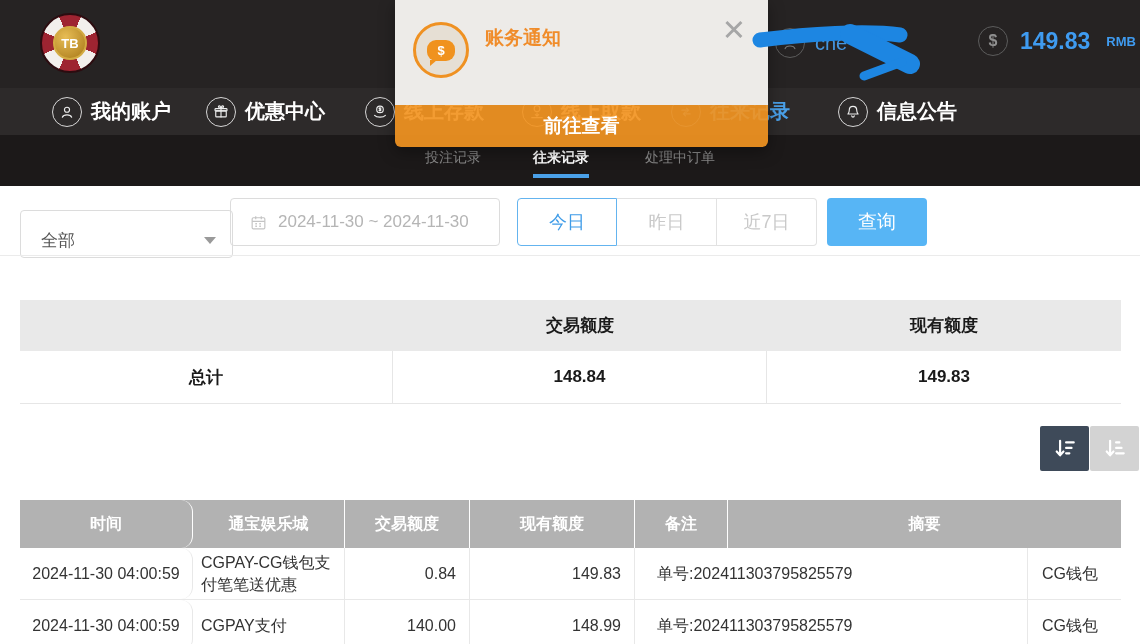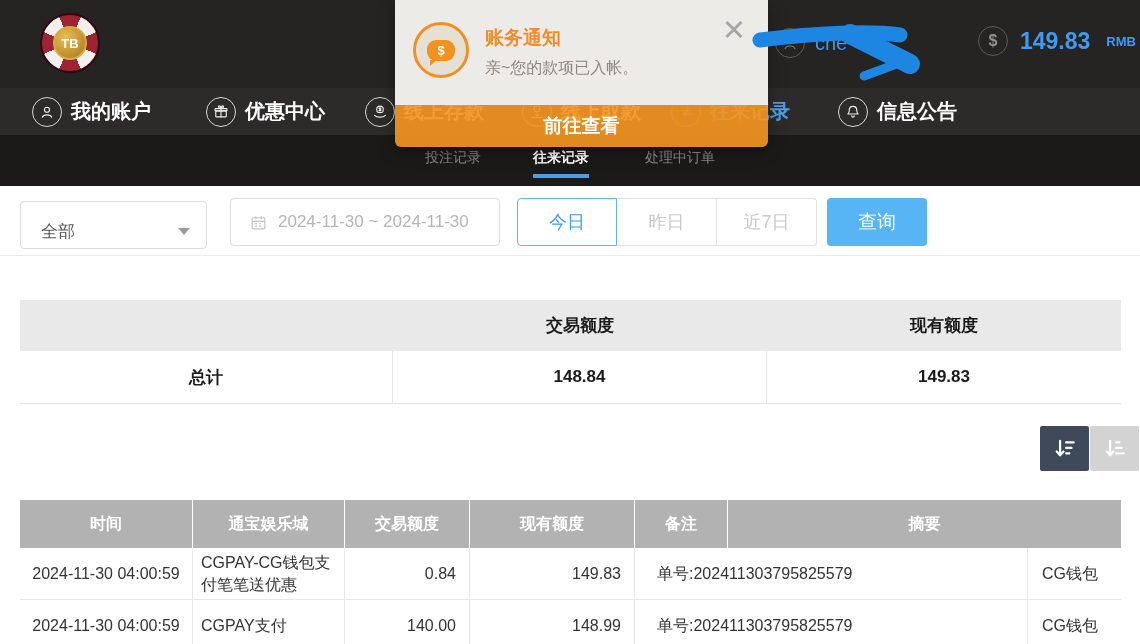--- a/index.html
+++ b/index.html
@@ -38,21 +38,21 @@
   .nav-item.active .nav-ico { border-color:rgba(95,165,232,.9); }
   .nav-item.active .nav-ico svg { stroke:#5aa5e8; }
 
   
   .tabbar { position:absolute; top:135px; left:0; width:1140px; height:51px; background:#1c1919; }
   .tab { position:absolute; top:14px; font-size:14px; color:#8a8a8a; cursor:pointer; padding-bottom:7px; }
   .tab.active { color:#fff; font-weight:bold; border-bottom:4px solid #4aa0e8; }
 
   
   .filters { position:absolute; top:198px; left:20px; width:1101px; height:48px; }
-  .f-select { position:absolute; left:0; top:3px; width:187px; height:48px; border:1px solid #dcdcdc; border-radius:4px;
+  .f-select { position:absolute; left:0; top:12px; width:213px; height:48px; border:1px solid #dcdcdc; border-radius:4px;
               display:flex; align-items:center; padding:12px 16px 0 20px; cursor:pointer; }
   .f-select-label { font-size:17px; color:#555; flex:1; }
   .caret { width:0; height:0; border-left:6px solid transparent; border-right:6px solid transparent; border-top:7px solid #9a9a9a; }
   .f-date { position:absolute; left:210px; top:0; width:270px; height:48px; border:1px solid #dcdcdc; border-radius:4px;
             display:flex; align-items:center; gap:10px; padding:0 14px 0 18px; cursor:pointer; }
   .f-date svg { stroke:#c4c4c4; fill:none; stroke-width:1.5; }
   .f-date-text { font-size:17px; color:#b5b5b5; }
   .quick-group { position:absolute; left:497px; top:0; display:flex; }
   .quick-btn { width:100px; height:48px; border:1px solid #e2e2e2; border-left-width:0; background:#fff; font-size:18px;
                color:#c9c9c9; display:flex; align-items:center; justify-content:center; cursor:pointer; }
@@ -82,21 +82,21 @@
   
   .dtable { position:absolute; top:500px; left:20px; width:1101px; font-size:16px; }
   .d-row { display:flex; }
   .d-head { background:#b2b2b2; height:48px; }
   .d-head .d-cell { color:#fff; font-weight:bold; justify-content:center; border-right:1px solid #fff; }
   .d-head .d-cell:last-child { border-right:none; }
   .d-body { background:#fff; border-bottom:1px solid #e8e8e8; }
   .d-body .d-cell { color:#333; border-right:1px solid #e8e8e8; }
   .d-body .d-cell:last-child { border-right:none;text-align:center; }
   .d-cell { display:flex; align-items:center; line-height:1.35; }
-  .c-time { width:173px; justify-content:center; }
+  .c-time { width:173px; justify-content:center;border-radius:12px; }
   .c-type { width:152px; padding:6px 8px; }
   .c-amt  { width:125px; justify-content:flex-end; padding-right:13px; }
   .c-bal  { width:165px; justify-content:flex-end; padding-right:13px; }
   .c-sum  { width:393px; padding-left:22px; }
   .c-note { width:93px; padding-left:14px; }
   .row-1 { height:52px; } .row-2 { height:52px; }
 
   
   .popup { position:absolute; left:395px; top:0; width:373px; z-index:50; border-radius:0 0 6px 6px; overflow:hidden;
            box-shadow:0 5px 16px rgba(0,0,0,.35); }
@@ -142,21 +142,21 @@
     <div class="balance-area">
       <div class="circle-icon">
         <span class="dollar-glyph">$</span>
       </div>
       <span class="balance-num">149.83</span>
       <span class="balance-cur">RMB</span>
     </div>
   </div>
 
   <div class="navbar">
-    <div class="nav-item" style="left:32px">
+    <div class="nav-item" style="left:52px">
       <span class="nav-ico">
         <svg width="18" height="18" viewBox="0 0 24 24">
             <circle cx="12" cy="9" r="3.4"></circle>
             <path d="M5.8,19 C7.3,14.8 16.7,14.8 18.2,19"></path>
           </svg>
       </span>
       <span class="nav-label">我的账户</span>
     </div>
     <div class="nav-item" style="left:206px">
       <span class="nav-ico">
@@ -290,21 +290,20 @@
       <div class="d-cell c-note">CG钱包</div>
     </div>
   </div>
 
   <div class="popup">
     <div class="popup-body">
       <div class="notice-badge">
         <div class="bubble">$</div>
       </div>
       <div class="popup-title">账务通知</div>
-      <div class="popup-msg">亲~您的款项已入帐。</div>
       <div class="popup-close">✕</div>
     </div>
     <div class="popup-action">前往查看</div>
   </div>
 
   <svg class="scribble" width="172" height="62" viewBox="0 0 172 62">
     <path d="M8,18 C55,12 115,8 148,13" stroke="#1d86e2" stroke-width="15" fill="none" stroke-linecap="round"></path>
     <path d="M98,12 L158,42" stroke="#1d86e2" stroke-width="20" fill="none" stroke-linecap="round"></path>
     <path d="M150,40 L112,54" stroke="#1d86e2" stroke-width="9" fill="none" stroke-linecap="round"></path>
   </svg>

